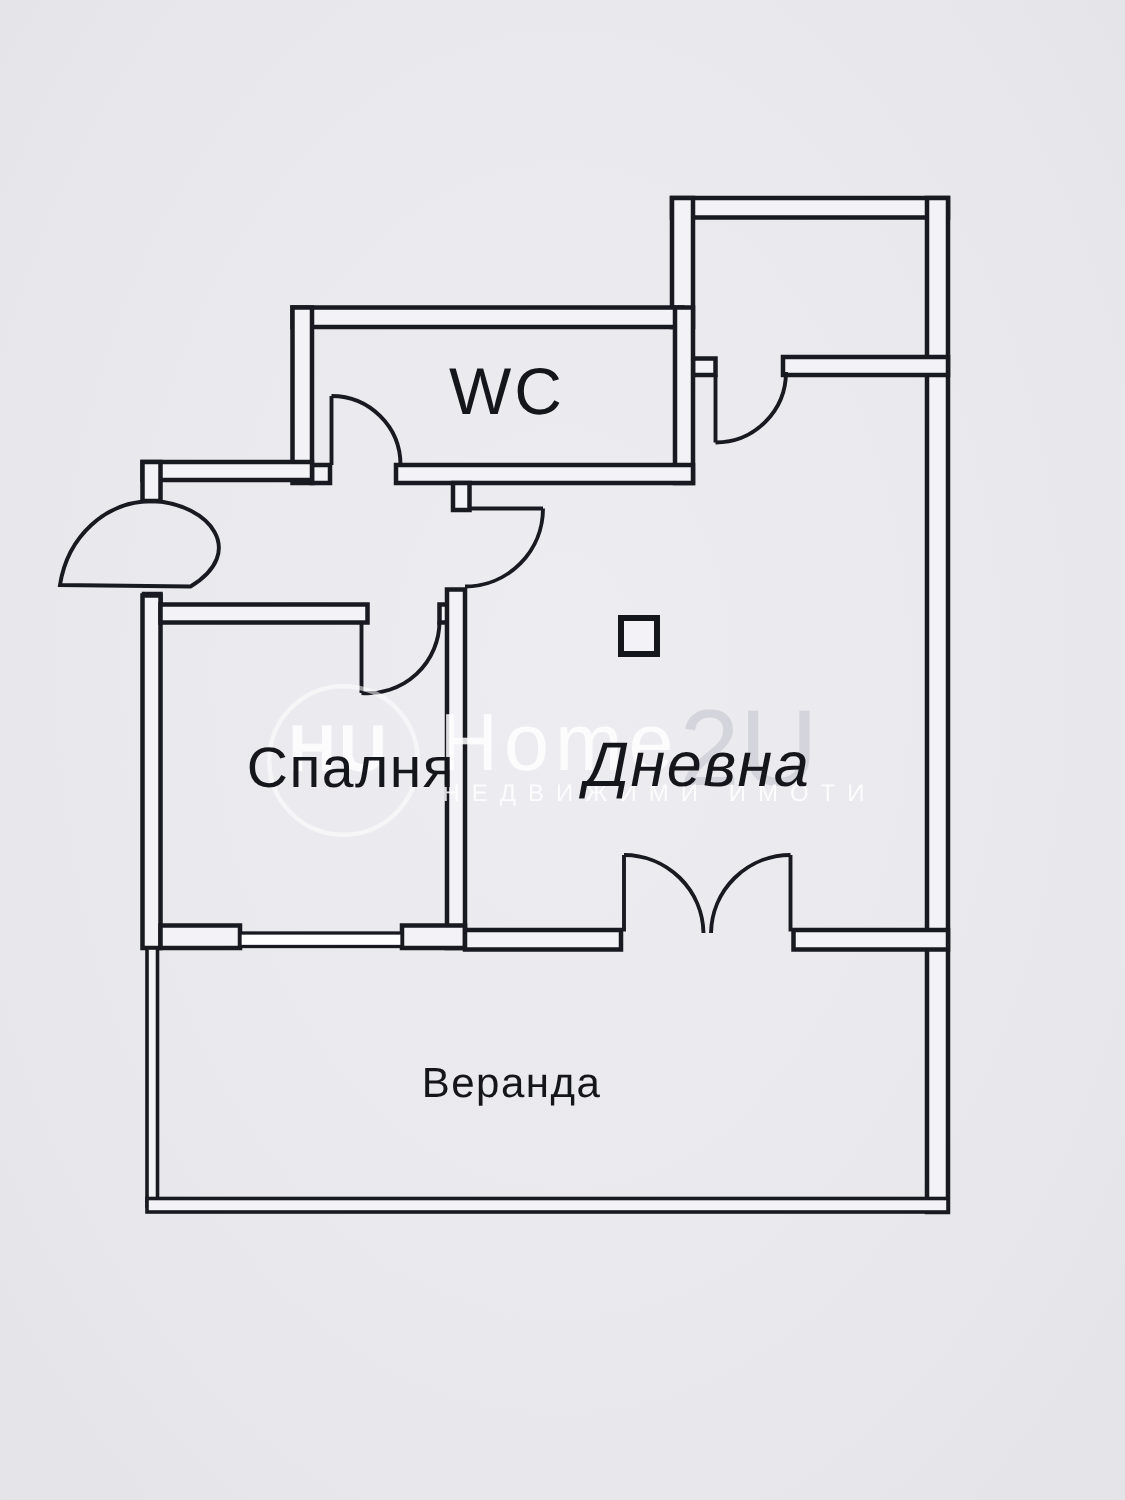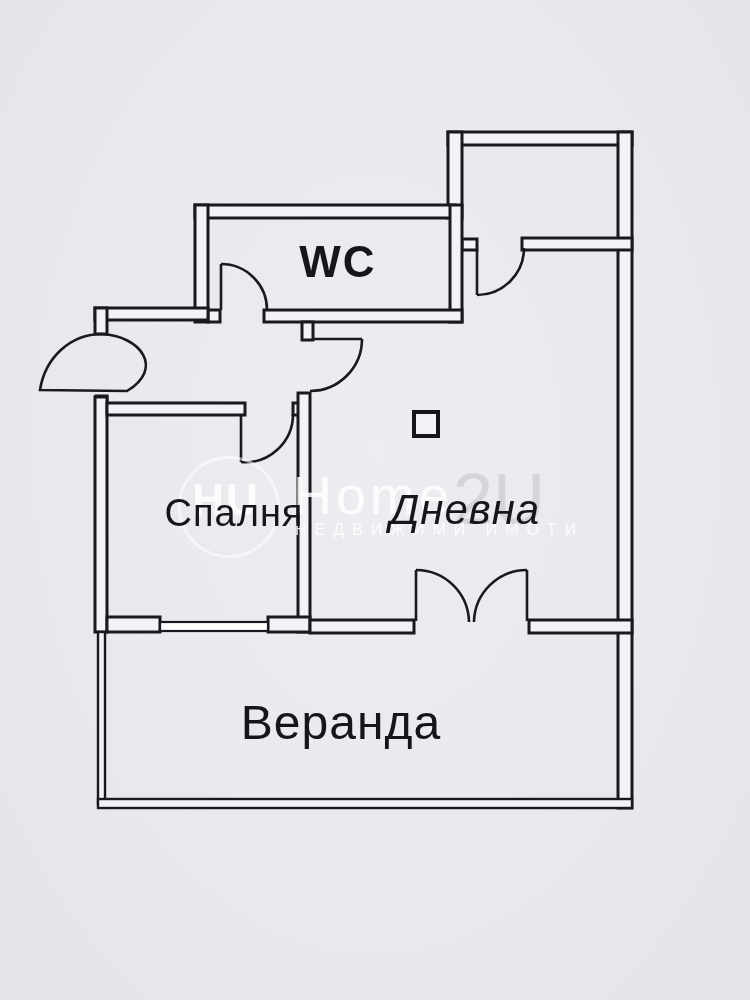--- a/index.html
+++ b/index.html
@@ -19,24 +19,24 @@
   .shaft{fill:#f3f2f6;stroke:#15151c;stroke-width:4;}
   .room-label{
     position:absolute;
     transform:translate(-50%,-50%);
     color:#15151c;
     white-space:nowrap;
     letter-spacing:1px;
     z-index:3;
   }
   .lbl-kiler{font-size:40px;}
-  .lbl-wc{font-size:44px;letter-spacing:2px;font-weight:bold;}
+  .lbl-wc{font-size:44px;letter-spacing:2px;}
   .lbl-spalnya{font-size:38px;margin-left:28px;}
   .lbl-dnevna{font-size:42px;font-style:italic;}
-  .lbl-veranda{font-size:48px;}
+  .lbl-veranda{font-size:28px;}
   .watermark{position:absolute;left:0;top:0;width:668px;height:1000px;pointer-events:none;z-index:2;text-align:center;}
   .wm-ring{
     position:absolute;left:178px;top:456px;width:96px;height:96px;
     border:3px solid rgba(255,255,255,0.55);border-radius:50%;
   }
   .wm-logo{
     position:absolute;left:226px;top:500px;transform:translate(-50%,-50%);
     font-size:44px;font-weight:bold;color:rgba(255,255,255,0.85);letter-spacing:2px;
   }
   .wm-brand{

